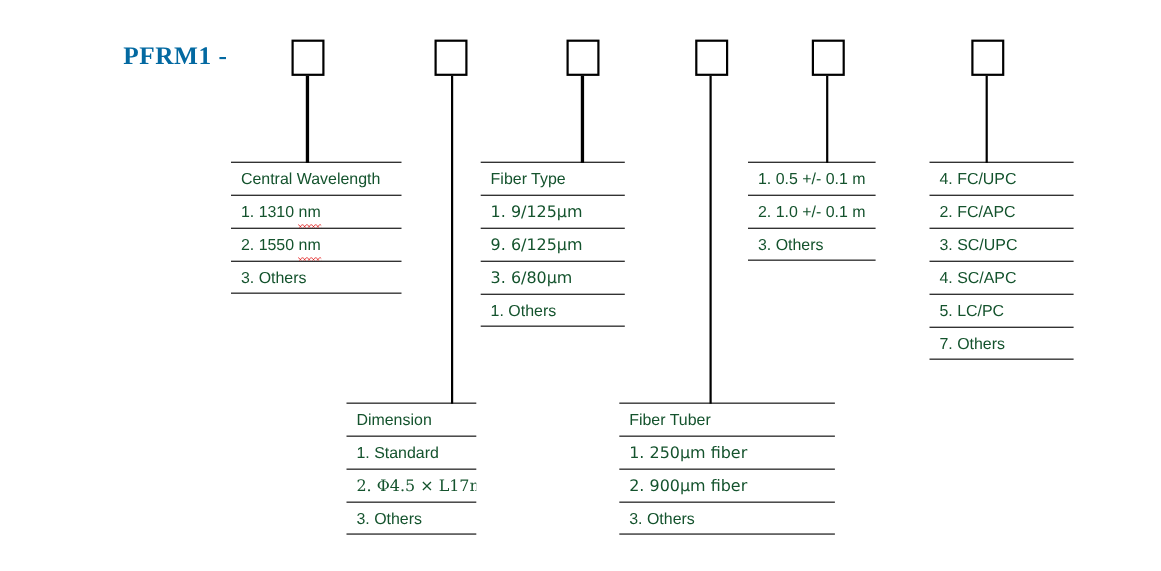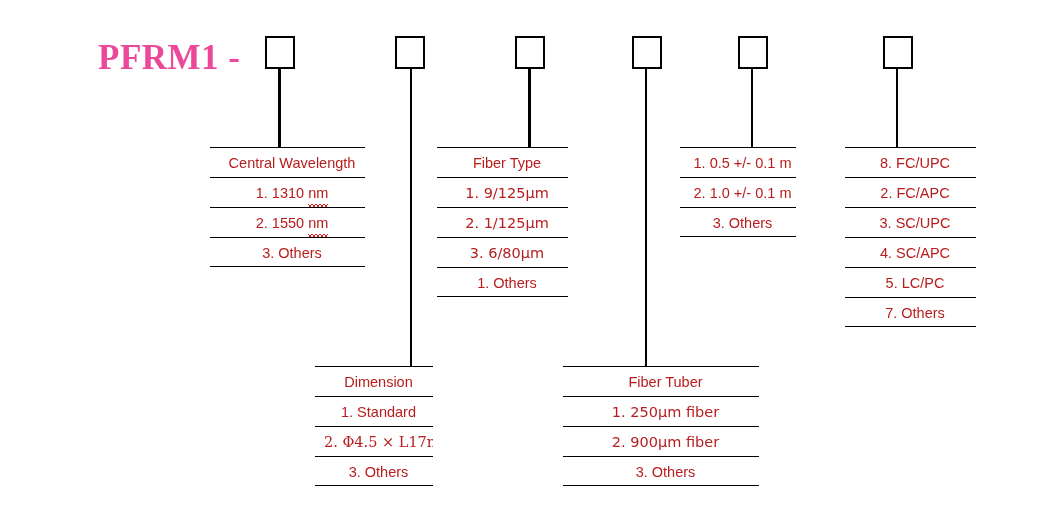--- a/index.html
+++ b/index.html
@@ -19,28 +19,28 @@
     position: absolute;
     left: 0;
     top: 0;
     width: 1055px;
     height: 519px;
   }
 
   
   .part-title {
     position: absolute;
-    left: 98px;
+    left: 112px;
     top: 38px;
     font-family: "Liberation Serif", serif;
     font-weight: bold;
-    font-size: 35px;
+    font-size: 23px;
     letter-spacing: 0.5px;
     white-space: nowrap;
-    color: #ec4899;
+    color: #0369a1;
   }
 
   
   .code-box {
     position: absolute;
     width: 30px;
     height: 33px;
     border: 2.5px solid #000;
     box-sizing: border-box;
     background: #fff;
@@ -58,25 +58,24 @@
   .opt-table {
     position: absolute;
     box-sizing: border-box;
   }
   .opt-row {
     box-sizing: border-box;
     border-top: 1.6px solid #000;
     height: 30px;
     line-height: 30px;
     font-size: 14.5px;
-    color: #b91c1c;
+    color: #14532d;
     padding-left: 9px;
     white-space: nowrap;
     overflow: hidden;
-    text-align: center;
   }
   .opt-row.header {
     font-size: 14.5px;
   }
   .opt-row.last {
     border-bottom: 1.6px solid #000;
   }
   
   .sp {
     position: relative;
@@ -134,40 +133,40 @@
   <div class="opt-table" style="left:315px; top:366px; width:118px;">
     <div class="opt-row header">Dimension</div>
     <div class="opt-row">1. Standard</div>
     <div class="opt-row"><span class="phi">2. Φ4.5 × L17mm</span></div>
     <div class="opt-row last">3. Others</div>
   </div>
 
   <div class="opt-table" style="left:437px; top:147px; width:131px;">
     <div class="opt-row header">Fiber Type</div>
     <div class="opt-row"><span class="mu">1. 9/125μm</span></div>
-    <div class="opt-row"><span class="mu">2. 1/125μm</span></div>
+    <div class="opt-row"><span class="mu">9. 6/125μm</span></div>
     <div class="opt-row"><span class="mu">3. 6/80μm</span></div>
     <div class="opt-row last">1. Others</div>
   </div>
 
   <div class="opt-table" style="left:563px; top:366px; width:196px;">
     <div class="opt-row header">Fiber Tuber</div>
     <div class="opt-row"><span class="mu">1. 250μm fiber</span></div>
     <div class="opt-row"><span class="mu">2. 900μm fiber</span></div>
     <div class="opt-row last">3. Others</div>
   </div>
 
   <div class="opt-table" style="left:680px; top:147px; width:116px;">
     <div class="opt-row">1. 0.5 +/- 0.1 m</div>
     <div class="opt-row">2. 1.0 +/- 0.1 m</div>
     <div class="opt-row last">3. Others</div>
   </div>
 
   <div class="opt-table" style="left:845px; top:147px; width:131px;">
-    <div class="opt-row">8. FC/UPC</div>
+    <div class="opt-row">4. FC/UPC</div>
     <div class="opt-row">2. FC/APC</div>
     <div class="opt-row">3. SC/UPC</div>
     <div class="opt-row">4. SC/APC</div>
     <div class="opt-row">5. LC/PC</div>
     <div class="opt-row last">7. Others</div>
   </div>
 
 </div>
 
 </body></html>

